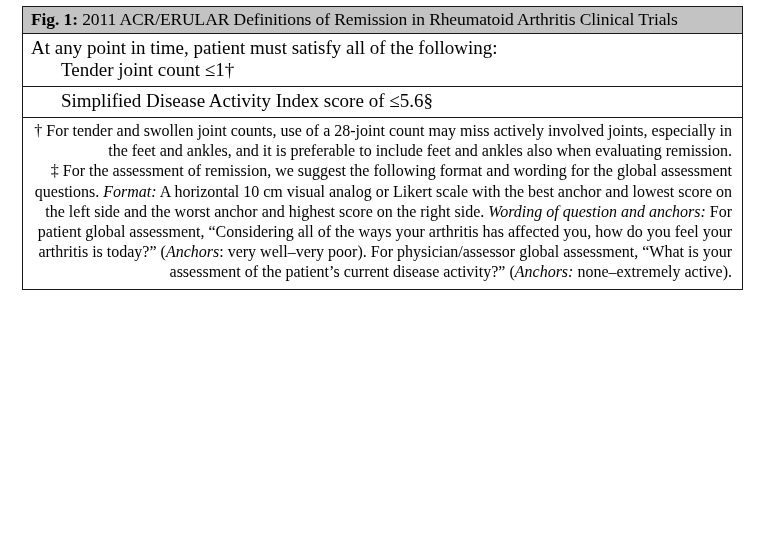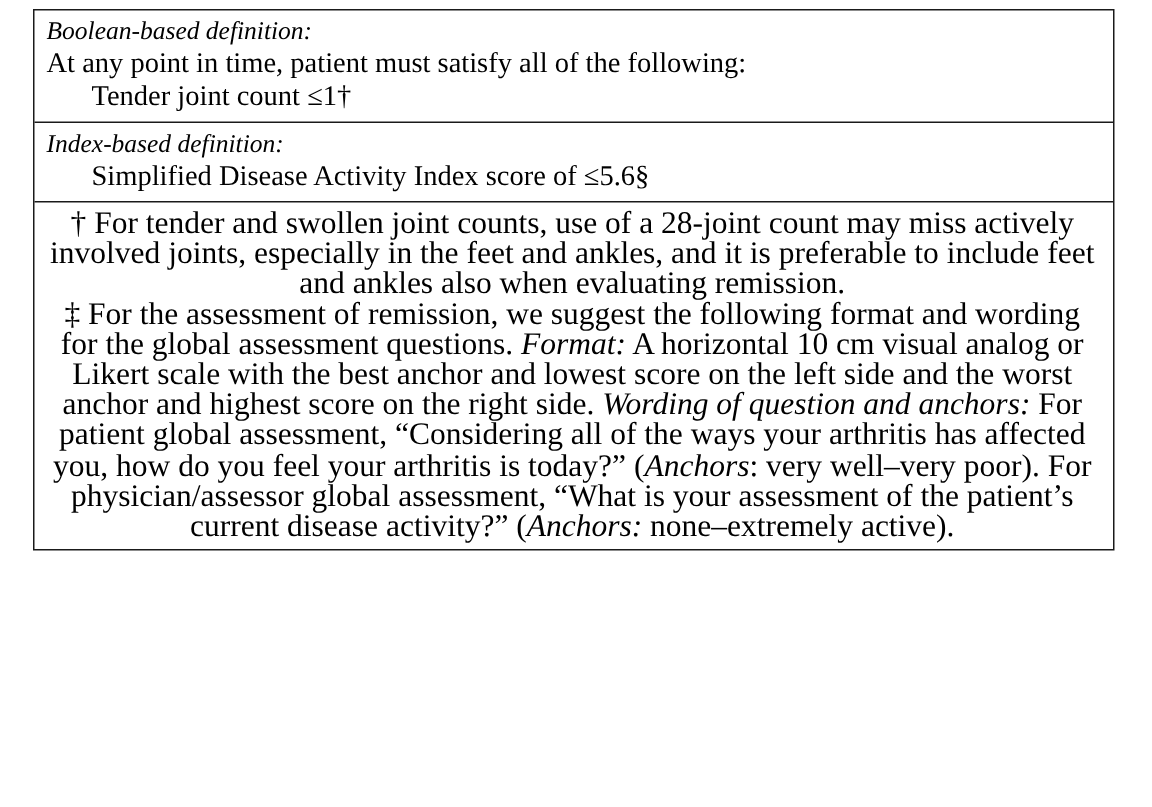--- a/index.html
+++ b/index.html
@@ -58,41 +58,42 @@
   }
   .sec-line.indent {
     padding-left: 30px;
   }
 
   
   .footnotes {
     padding: 3px 10px 6px 8px;
   }
   .footnote {
-    font-size: 21px;
+    font-size: 16px;
     line-height: 20.2px;
-    text-align: center;
+    text-align: right;
     margin: 0;
   }
   .it { font-style: italic; }
 </style>
 </head>
 <body>
 
 <div id="figure-box">
 
+  <div class="fig-header">
+    <span class="fig-label">Fig. 1:</span><span>&nbsp;<span>2011 ACR/ERULAR Definitions of Remission in Rheumatoid Arthritis Clinical Trials</span></span>
+  </div>
 
   <div class="section">
-    <div class="sec-title">Boolean-based definition:</div>
     <div class="sec-line">At any point in time, patient must satisfy all of the following:</div>
     <div class="sec-line indent">Tender joint count ≤1†</div>
   </div>
 
   <div class="section">
-    <div class="sec-title">Index-based definition:</div>
     <div class="sec-line indent">Simplified Disease Activity Index score of ≤5.6§</div>
   </div>
 
   <div class="section footnotes">
 
     <p class="footnote">† For tender and swollen joint counts, use of a 28-joint count may miss actively involved joints, especially in the feet and ankles, and it is preferable to include feet and ankles also when evaluating remission.</p>
 
     <p class="footnote"><span>‡ For the assessment of remission, we suggest the following format and wording for the global assessment questions. </span><span class="it">Format:</span><span> A horizontal 10 cm visual analog or Likert scale with the best anchor and lowest score on the left side and the worst anchor and highest score on the right side. </span><span class="it">Wording of question and anchors:</span><span> For patient global assessment, “Considering all of the ways your arthritis has affected you, how do you feel your arthritis is today?” (</span><span class="it">Anchors</span><span>: very well–very poor). For physician/assessor global assessment, “What is your assessment of the patient’s current disease activity?” (</span><span class="it">Anchors:</span><span> none–extremely active).</span></p>
 
 

